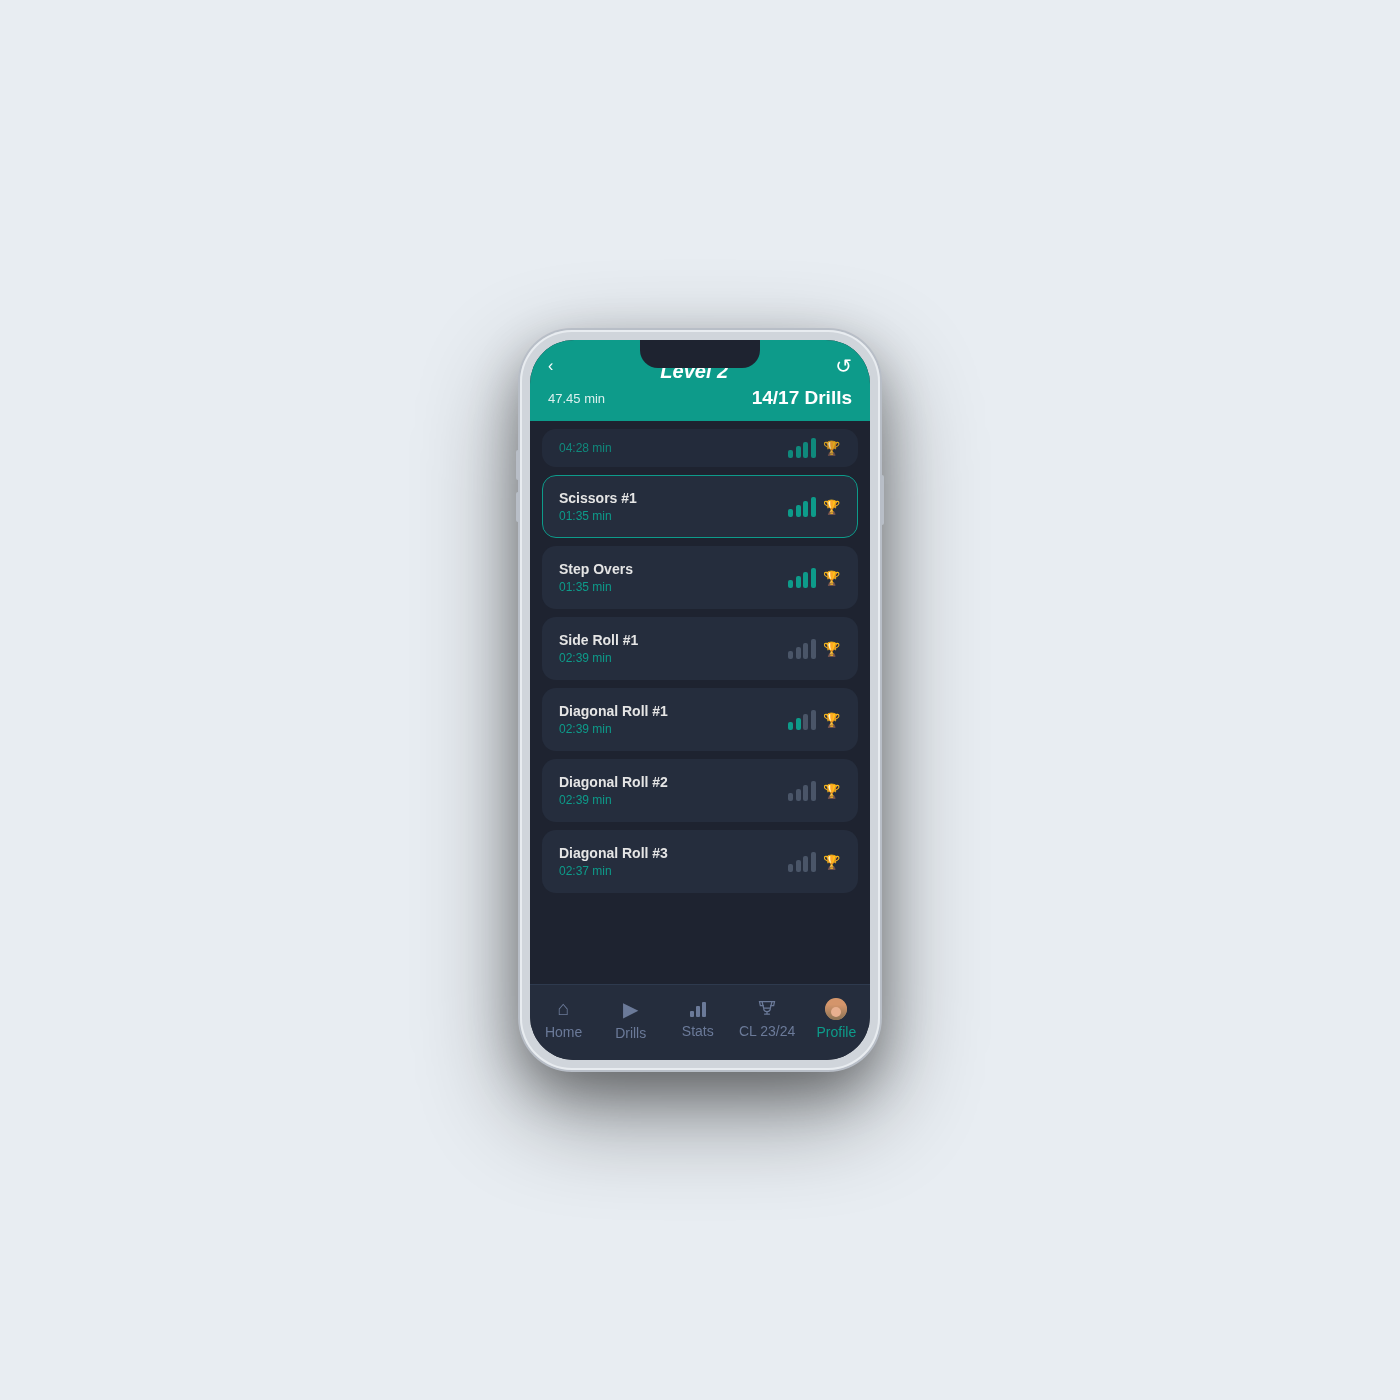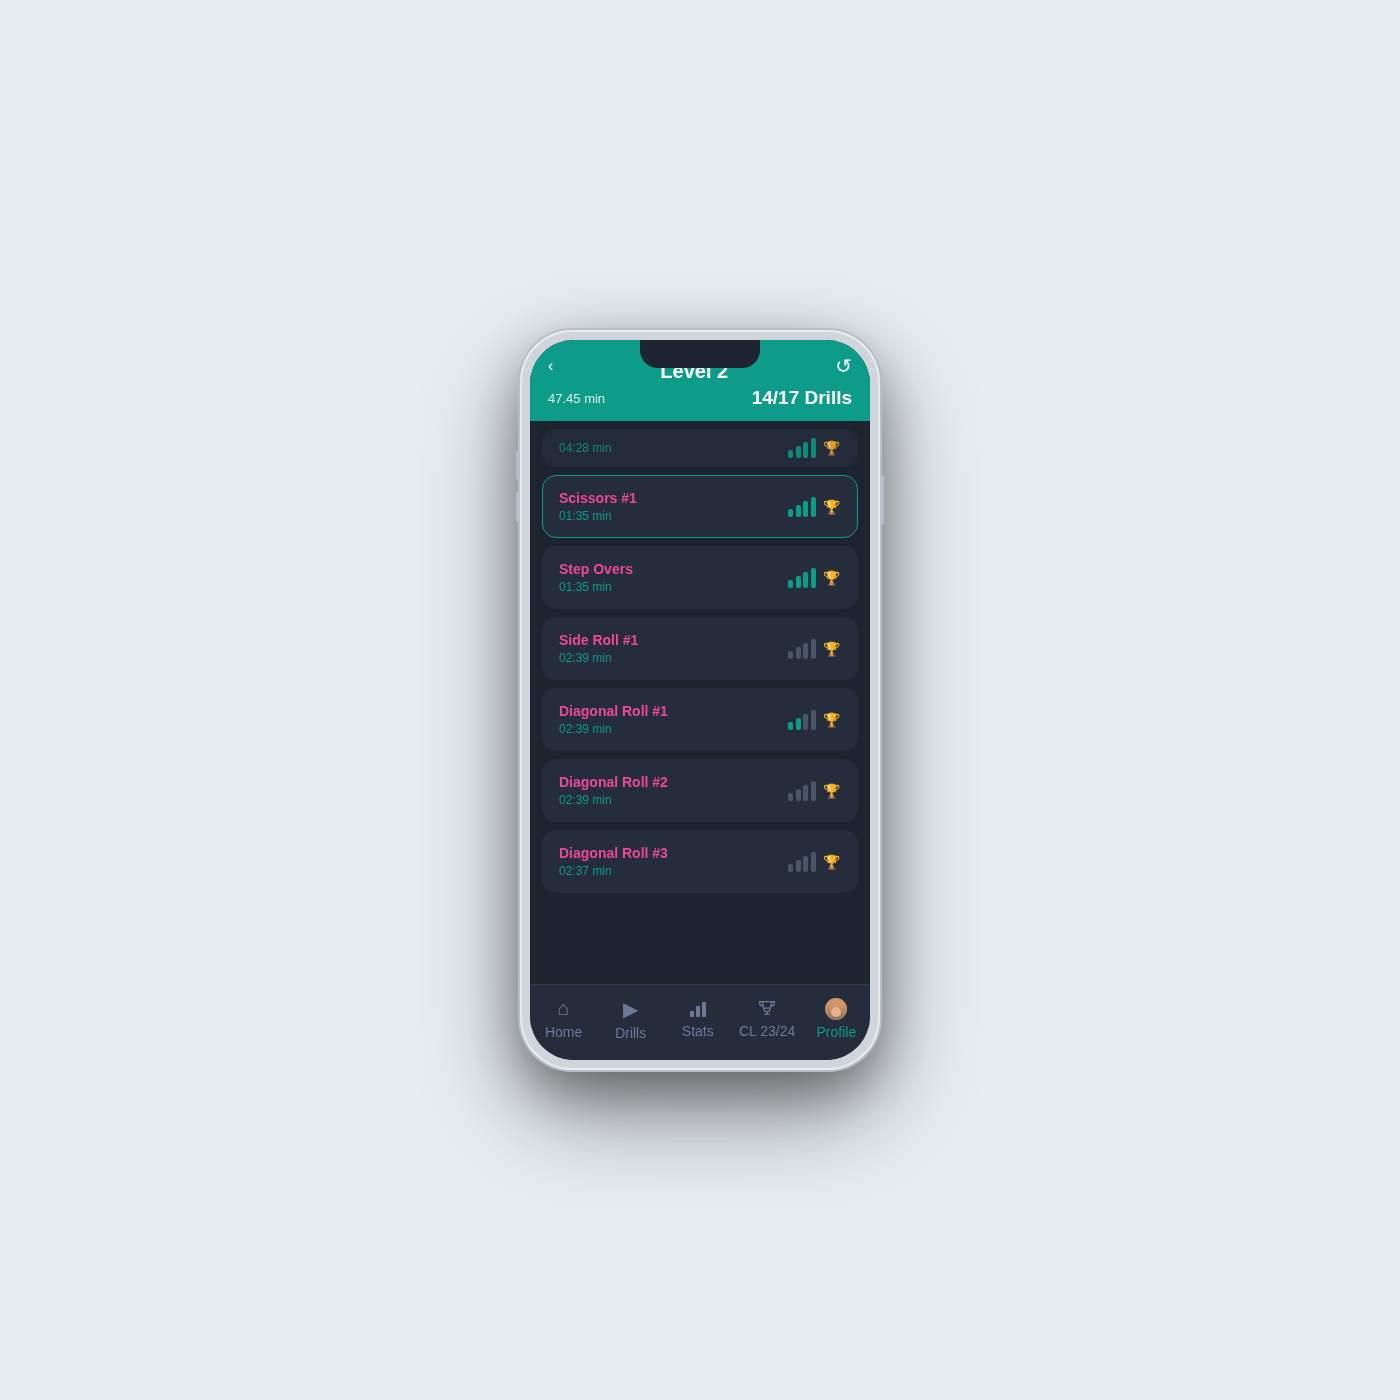--- a/index.html
+++ b/index.html
@@ -142,20 +142,21 @@
     .back-btn {
       color: white;
       font-size: 16px;
       cursor: pointer;
     }
 
     .level-title {
       color: white;
       font-size: 20px;
       font-weight: 700;
+      font-style: italic;
       margin-top: 12px;
     }
 
     .refresh-icon {
       color: white;
       font-size: 20px;
     }
 
     .header-stats {
       display: flex;
@@ -204,21 +205,21 @@
       border-color: #0d9b8a;
     }
 
     .drill-info {
       display: flex;
       flex-direction: column;
       gap: 3px;
     }
 
     .drill-name {
-      color: #ec4899;
+      color: #e5e5e5;
       font-size: 14px;
       font-weight: 600;
     }
 
     .drill-time {
       color: #0d9b8a;
       font-size: 12px;
     }
 
     .drill-right {

